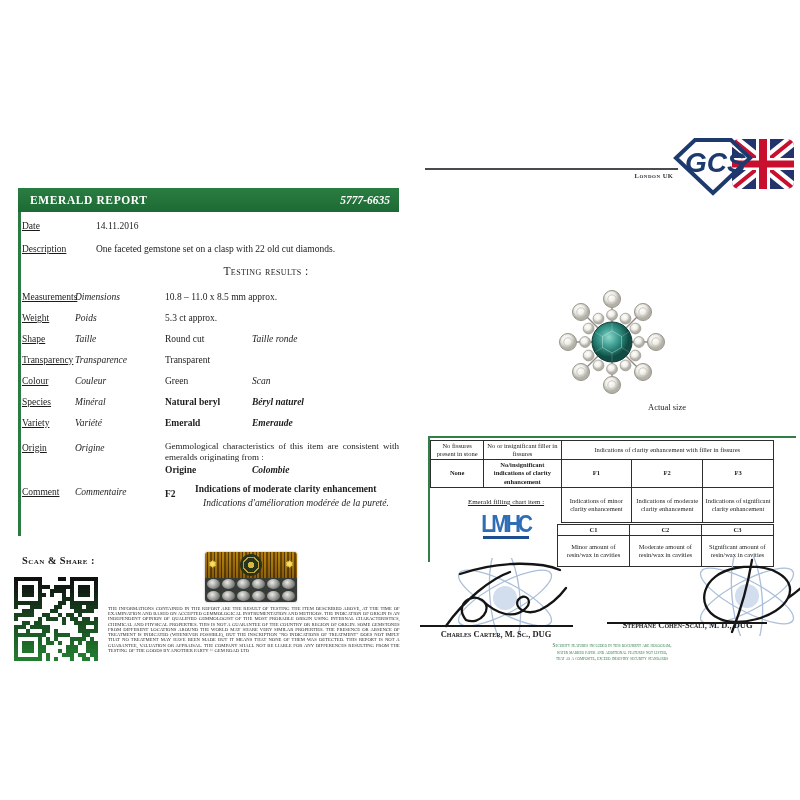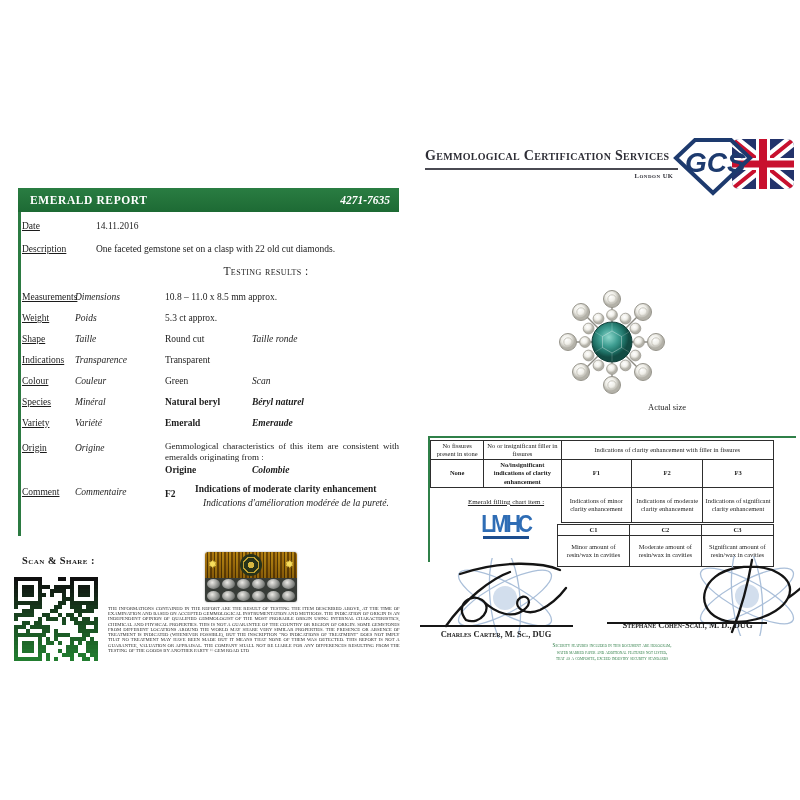--- a/index.html
+++ b/index.html
@@ -87,21 +87,20 @@
   .sig-line{position:absolute;height:1.5px;background:#161616;}
   .sig-name{position:absolute;text-align:center;font-variant:small-caps;font-weight:bold;font-size:8.5px;}
   #security-note{position:absolute;left:462px;top:643px;width:300px;text-align:center;
       color:#2e7d46;font-variant:small-caps;font-size:6px;line-height:1.25;transform:scale(.85);transform-origin:top center;}
 </style>
 </head>
 <body>
 
 <div id="page">
 
-  <div id="gcs-title">Gemmological Certification Services</div>
   <div id="gcs-underline"></div>
   <div id="gcs-location">London UK</div>
   <svg id="gcs-logo" width="126" height="64" viewBox="0 0 126 64">
     <defs>
         <clipPath id="fc">
           <rect x="60" y="6" width="62" height="50" rx="7"></rect>
         </clipPath>
       </defs>
     <g clip-path="url(#fc)">
       <rect x="60" y="6" width="62" height="50" fill="#23336b"></rect>
@@ -112,21 +111,21 @@
       <rect x="87" y="6" width="8" height="50" fill="#c8102e"></rect>
       <rect x="60" y="27.5" width="62" height="7" fill="#c8102e"></rect>
     </g>
     <path d="M4,25 L23,7 L59,7 L78,25 L41,60 Z" fill="none" stroke="#1d3a6e" stroke-width="4"></path>
     <text x="13" y="39" font-size="28" font-weight="bold" font-style="italic" fill="#1d3a6e" font-family="Liberation Sans, sans-serif">GCS</text>
   </svg>
 
   <div id="green-rule"></div>
   <div id="report-header">
     <span class="rt">EMERALD REPORT</span>
-    <span class="rn">4271-7635</span>
+    <span class="rn">5777-6635</span>
   </div>
 
   <div class="lrow" style="top:221px">
     <span class="lab">Date</span>
     <span class="val2">14.11.2016</span>
   </div>
   <div class="lrow" style="top:244px">
     <span class="lab">Description</span>
     <span class="val2">One faceted gemstone set on a clasp with 22 old cut diamonds.</span>
   </div>
@@ -143,21 +142,21 @@
     <span class="fr">Poids</span>
     <span class="val">5.3 ct approx.</span>
   </div>
   <div class="lrow" style="top:334px">
     <span class="lab">Shape</span>
     <span class="fr">Taille</span>
     <span class="val">Round cut</span>
     <span class="frv">Taille ronde</span>
   </div>
   <div class="lrow" style="top:355px">
-    <span class="lab">Indications</span>
+    <span class="lab">Transparency</span>
     <span class="fr">Transparence</span>
     <span class="val">Transparent</span>
   </div>
   <div class="lrow" style="top:376px">
     <span class="lab">Colour</span>
     <span class="fr">Couleur</span>
     <span class="val">Green</span>
     <span class="frv">Scan</span>
   </div>
   <div class="lrow" style="top:397px">

